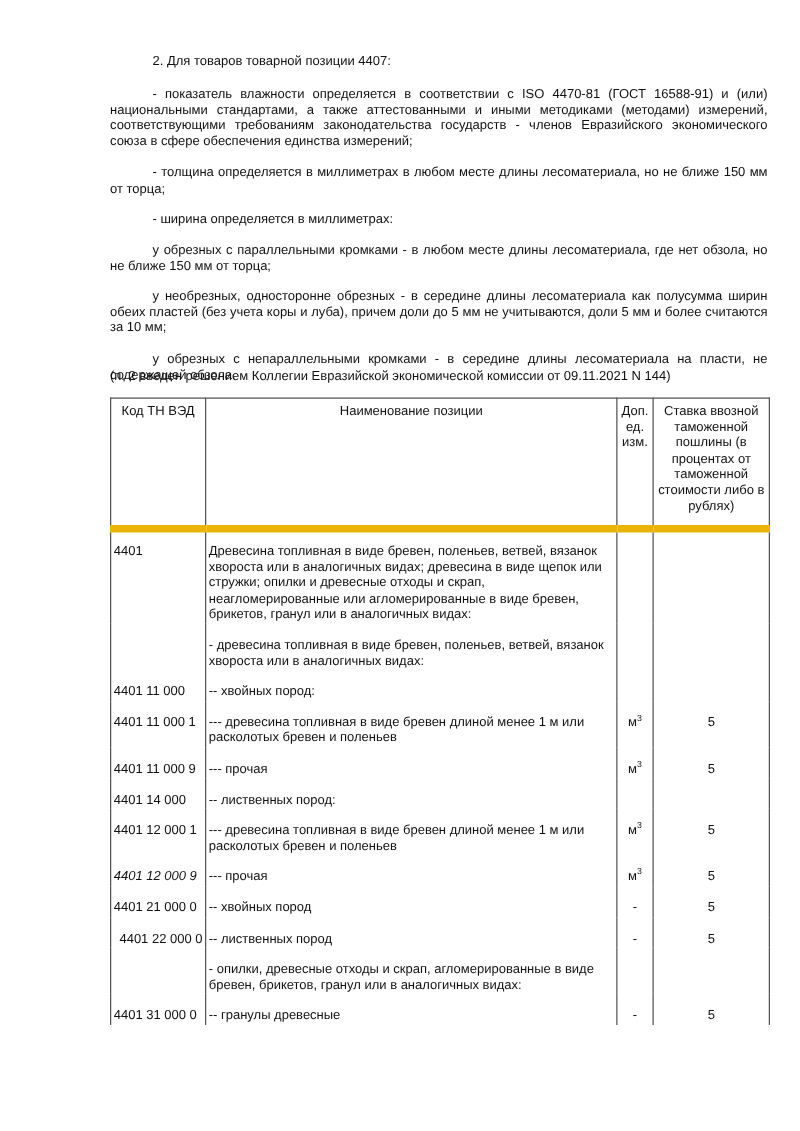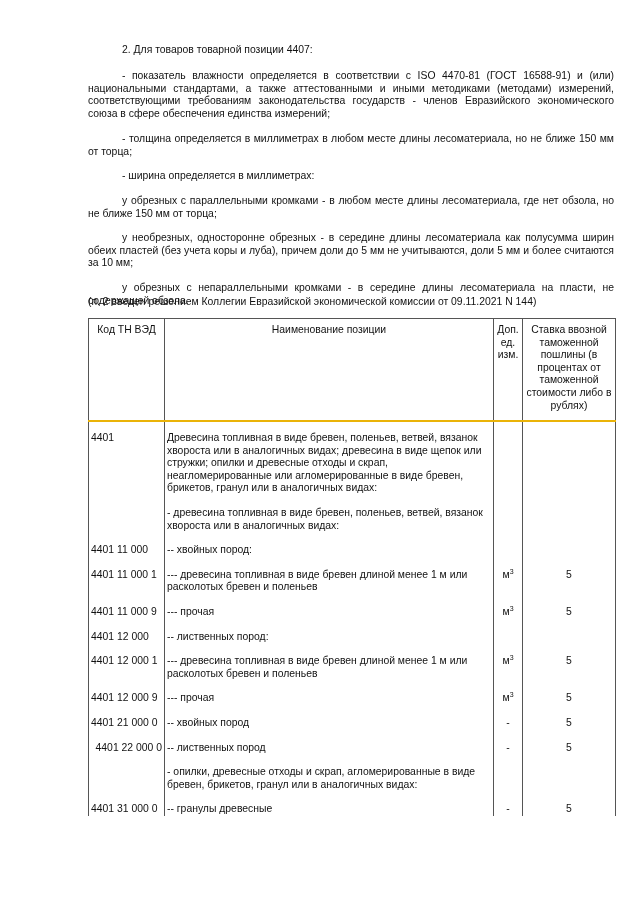--- a/index.html
+++ b/index.html
@@ -9,21 +9,21 @@
   .para { position: absolute; left: 88px; width: 526px; text-align: justify; margin: 0; }
   .para .indent { display: inline-block; width: 34px; }
   .note { position: absolute; left: 88px; width: 526px; margin: 0; }
 
   table.tariff { position: absolute; left: 88px; top: 318px; width: 527px; border-collapse: collapse; table-layout: fixed; }
   table.tariff col.c1 { width: 76px; }
   table.tariff col.c2 { width: 329px; }
   table.tariff col.c3 { width: 29px; }
   table.tariff col.c4 { width: 93px; }
   table.tariff th, table.tariff td { border-left: 1px solid #555; border-right: 1px solid #555; padding: 0 2px; vertical-align: top; font-weight: normal; }
-  table.tariff thead th { border-top: 1px solid #555; border-bottom: 2px solid #eab308; text-align: center; padding-top: 5px; padding-bottom: 4px; height: 92px; }
+  table.tariff thead th { border-top: 1px solid #555; border-bottom: 6px solid #eab308; text-align: center; padding-top: 5px; padding-bottom: 4px; height: 92px; }
   table.tariff td { padding-top: 0; padding-bottom: 0; }
   td.code { white-space: nowrap; }
   td.unit, td.rate { text-align: center; }
   sup { font-size: 7px; line-height: 0; vertical-align: super; }
 </style>
 </head>
 <body>
 
 <div class="page">
 
@@ -83,33 +83,33 @@
           <td class="unit" style="padding-top: 12px;"><span>м</span><sup>3</sup></td>
           <td class="rate" style="padding-top: 12px;"><span>5</span></td>
         </tr>
         <tr>
           <td class="code" style="padding-top: 12px;"><span>4401 11 000 9</span></td>
           <td class="name" style="padding-top: 12px;"><span>--- прочая</span></td>
           <td class="unit" style="padding-top: 12px;"><span>м</span><sup>3</sup></td>
           <td class="rate" style="padding-top: 12px;"><span>5</span></td>
         </tr>
         <tr>
-          <td class="code" style="padding-top: 12px;"><span>4401 12 000</span></td>
+          <td class="code" style="padding-top: 12px;"><span>4401 14 000</span></td>
           <td class="name" style="padding-top: 12px;"><span>-- лиственных пород:</span></td>
           <td class="unit" style="padding-top: 12px;"><span></span><sup></sup></td>
           <td class="rate" style="padding-top: 12px;"><span></span></td>
         </tr>
         <tr>
           <td class="code" style="padding-top: 12px; margin-left: 17px;"><span>4401 12 000 1</span></td>
           <td class="name" style="padding-top: 12px;"><span>--- древесина топливная в виде бревен длиной менее 1 м или расколотых бревен и поленьев</span></td>
           <td class="unit" style="padding-top: 12px;"><span>м</span><sup>3</sup></td>
           <td class="rate" style="padding-top: 12px;"><span>5</span></td>
         </tr>
         <tr>
-          <td class="code" style="padding-top: 12px;"><span>4401 12 000 9</span></td>
+          <td class="code" style="padding-top: 12px; font-style: italic;"><span>4401 12 000 9</span></td>
           <td class="name" style="padding-top: 12px;"><span>--- прочая</span></td>
           <td class="unit" style="padding-top: 12px;"><span>м</span><sup>3</sup></td>
           <td class="rate" style="padding-top: 12px;"><span>5</span></td>
         </tr>
         <tr>
           <td class="code" style="padding-top: 12px;"><span>4401 21 000 0</span></td>
           <td class="name" style="padding-top: 12px;"><span>-- хвойных пород</span></td>
           <td class="unit" style="padding-top: 12px;"><span>-</span><sup></sup></td>
           <td class="rate" style="padding-top: 12px;"><span>5</span></td>
         </tr>

